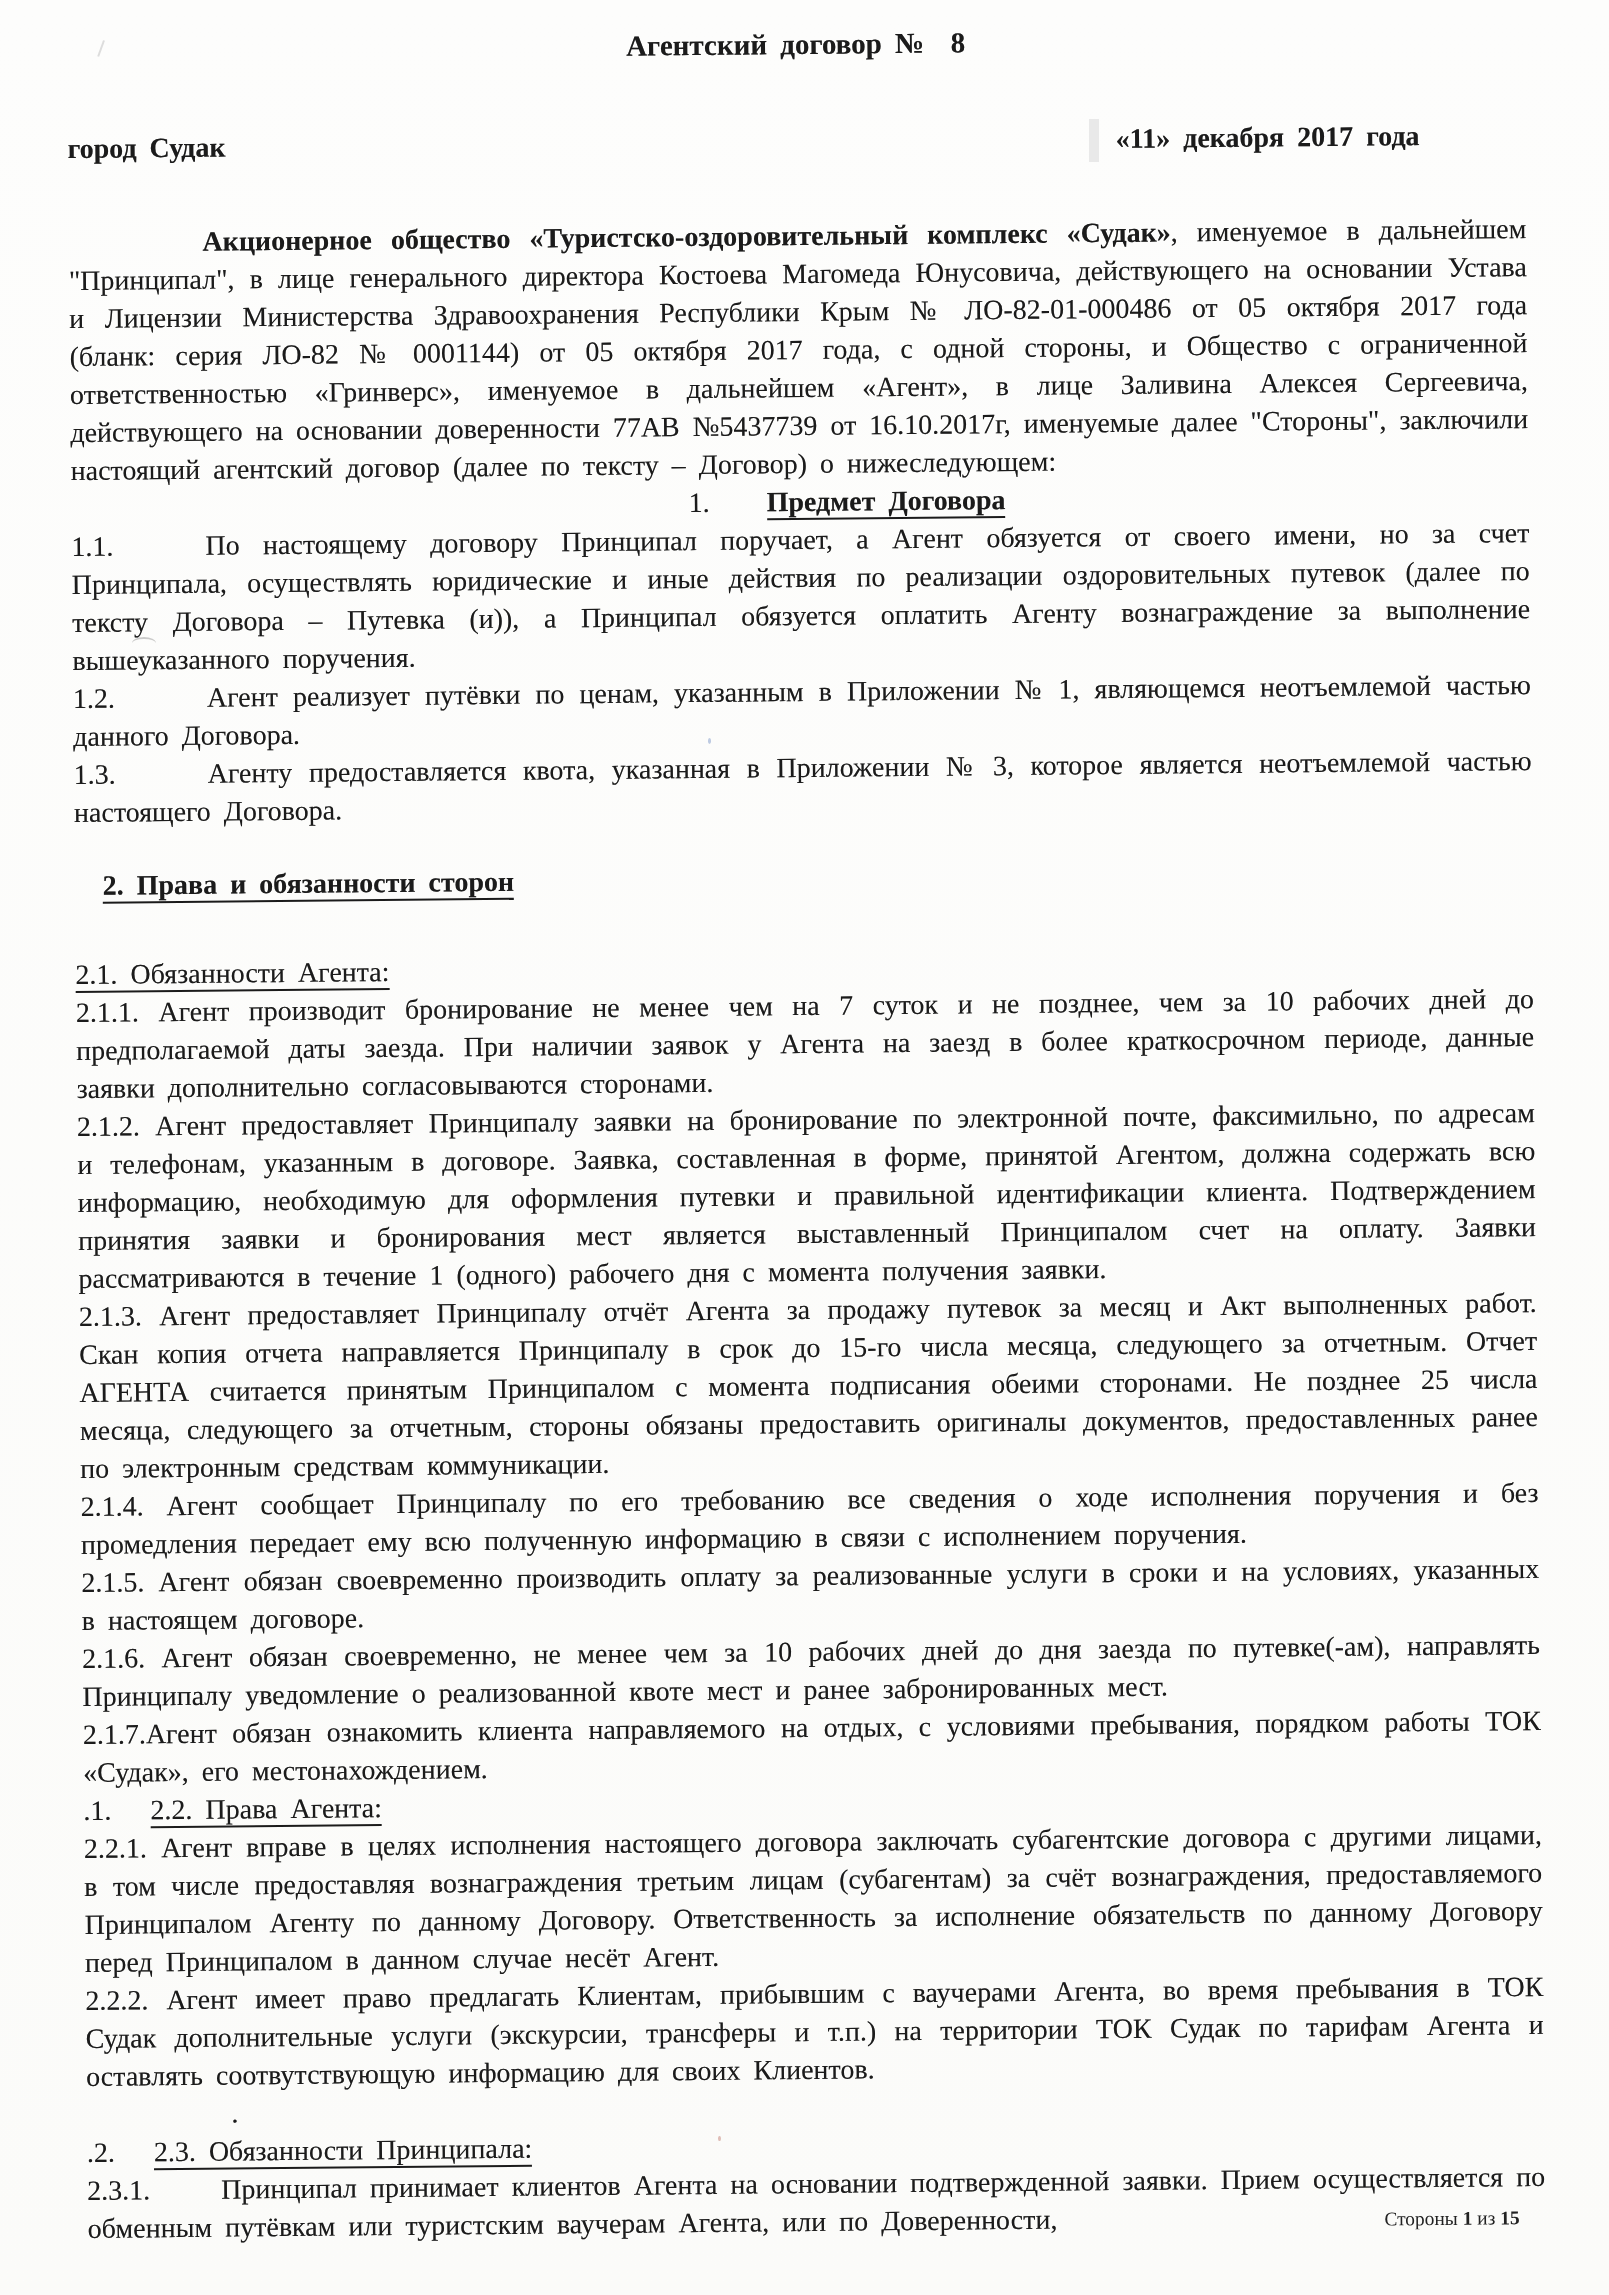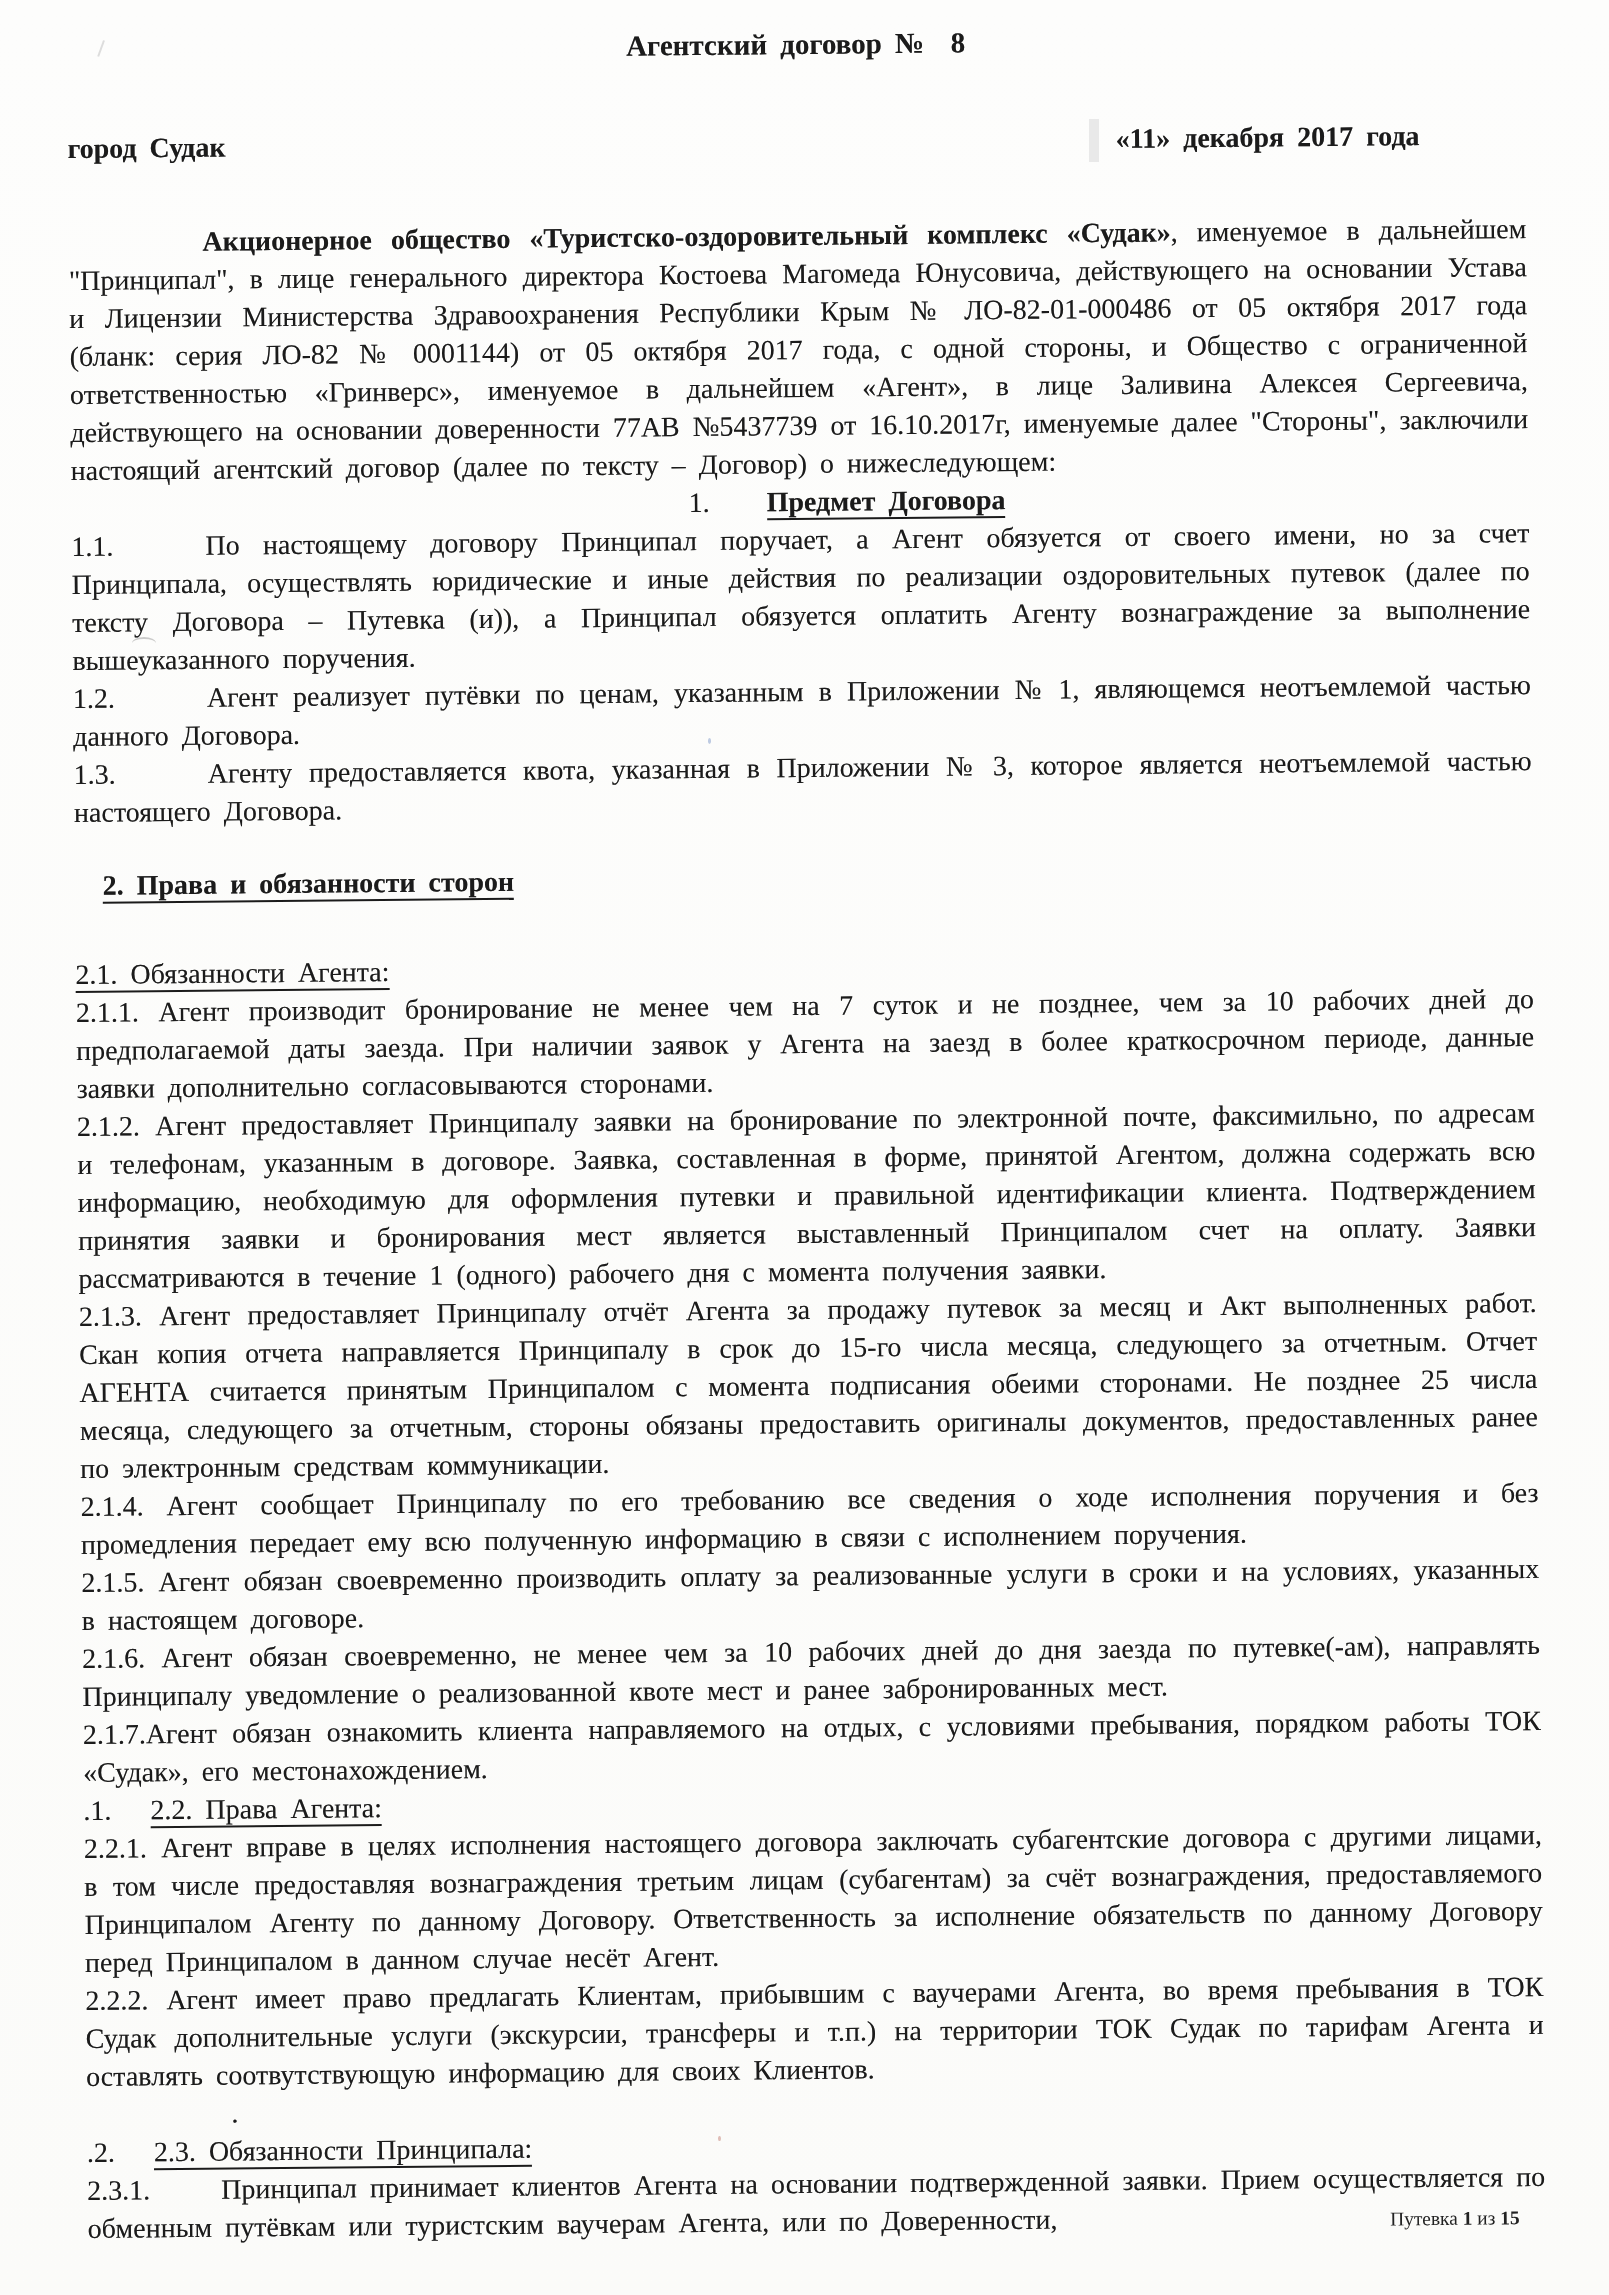--- a/index.html
+++ b/index.html
@@ -120,20 +120,20 @@
 
       <p class="stray-dot">.</p>
 
       <p><span class="pref">.2.</span><span class="u">2.3. Обязанности Принципала:</span></p>
 
       <p class="clause"><span class="numtab">2.3.1.</span><span>Принципал принимает клиентов Агента на основании подтвержденной заявки. Прием осуществляется по обменным путёвкам или туристским ваучерам Агента, или по Доверенности,</span></p>
 
     </div>
 
     <div class="footer">
-      <span>Путевка</span>
+      <span>Стороны</span>
       <b>1</b>
       <span>из</span>
       <b>15</b>
     </div>
   </div>
 </div>
 
 
 </body></html>

